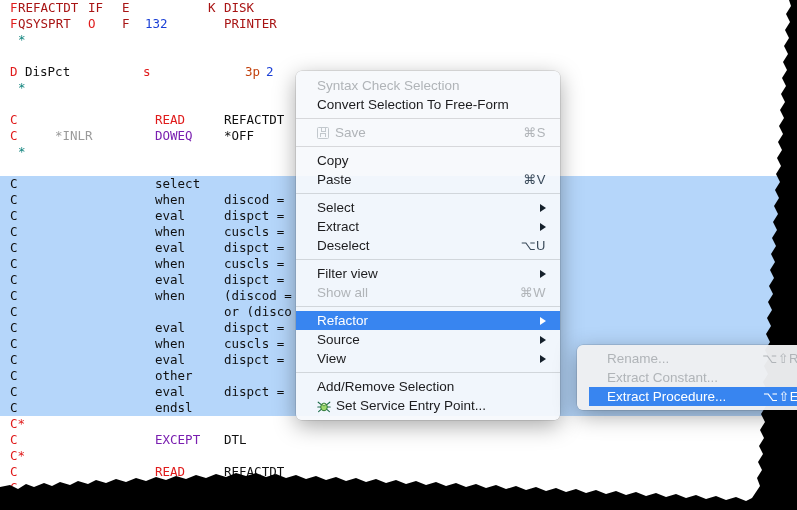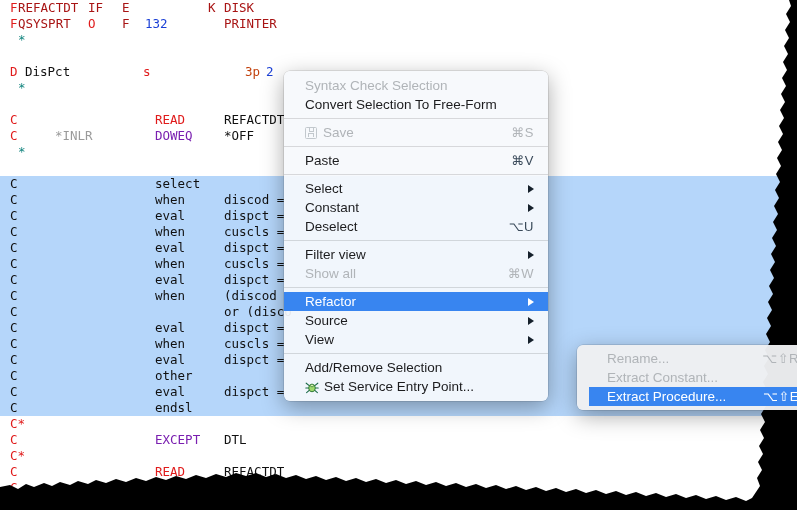--- a/index.html
+++ b/index.html
@@ -74,21 +74,21 @@
     border-radius: 6px;
     box-shadow: 0 6px 22px rgba(0,0,0,0.34), 0 0 0 0.5px rgba(0,0,0,0.18);
     padding: 5px 0 5px 0;
     font-size: 13.5px;
     color: #1c1c1e;
     -webkit-font-smoothing: antialiased;
     overflow: hidden;
   }
 
   #context-menu {
-    left: 284px;
+    left: 296px;
     top: 71px;
     width: 264px;
     background: rgba(246,249,252,0.92);
   }
 
   .mi {
     position: relative;
     display: flex;
     align-items: center;
     height: 19px;
@@ -217,32 +217,36 @@
       </div>
       <div class="sep"></div>
       <div class="mi dis">
         <span class="save-icon"></span>
         <span class="label">Save</span>
         <span class="spacer"></span>
         <span class="short">⌘S</span>
       </div>
       <div class="sep"></div>
       <div class="mi">
+        <span class="label">Copy</span>
+        <span class="spacer"></span>
+      </div>
+      <div class="mi">
         <span class="label">Paste</span>
         <span class="spacer"></span>
         <span class="short">⌘V</span>
       </div>
       <div class="sep"></div>
       <div class="mi">
         <span class="label">Select</span>
         <span class="spacer"></span>
         <span class="arrow"></span>
       </div>
       <div class="mi">
-        <span class="label">Constant</span>
+        <span class="label">Extract</span>
         <span class="spacer"></span>
         <span class="arrow"></span>
       </div>
       <div class="mi">
         <span class="label">Deselect</span>
         <span class="spacer"></span>
         <span class="short">⌥U</span>
       </div>
       <div class="sep"></div>
       <div class="mi">

